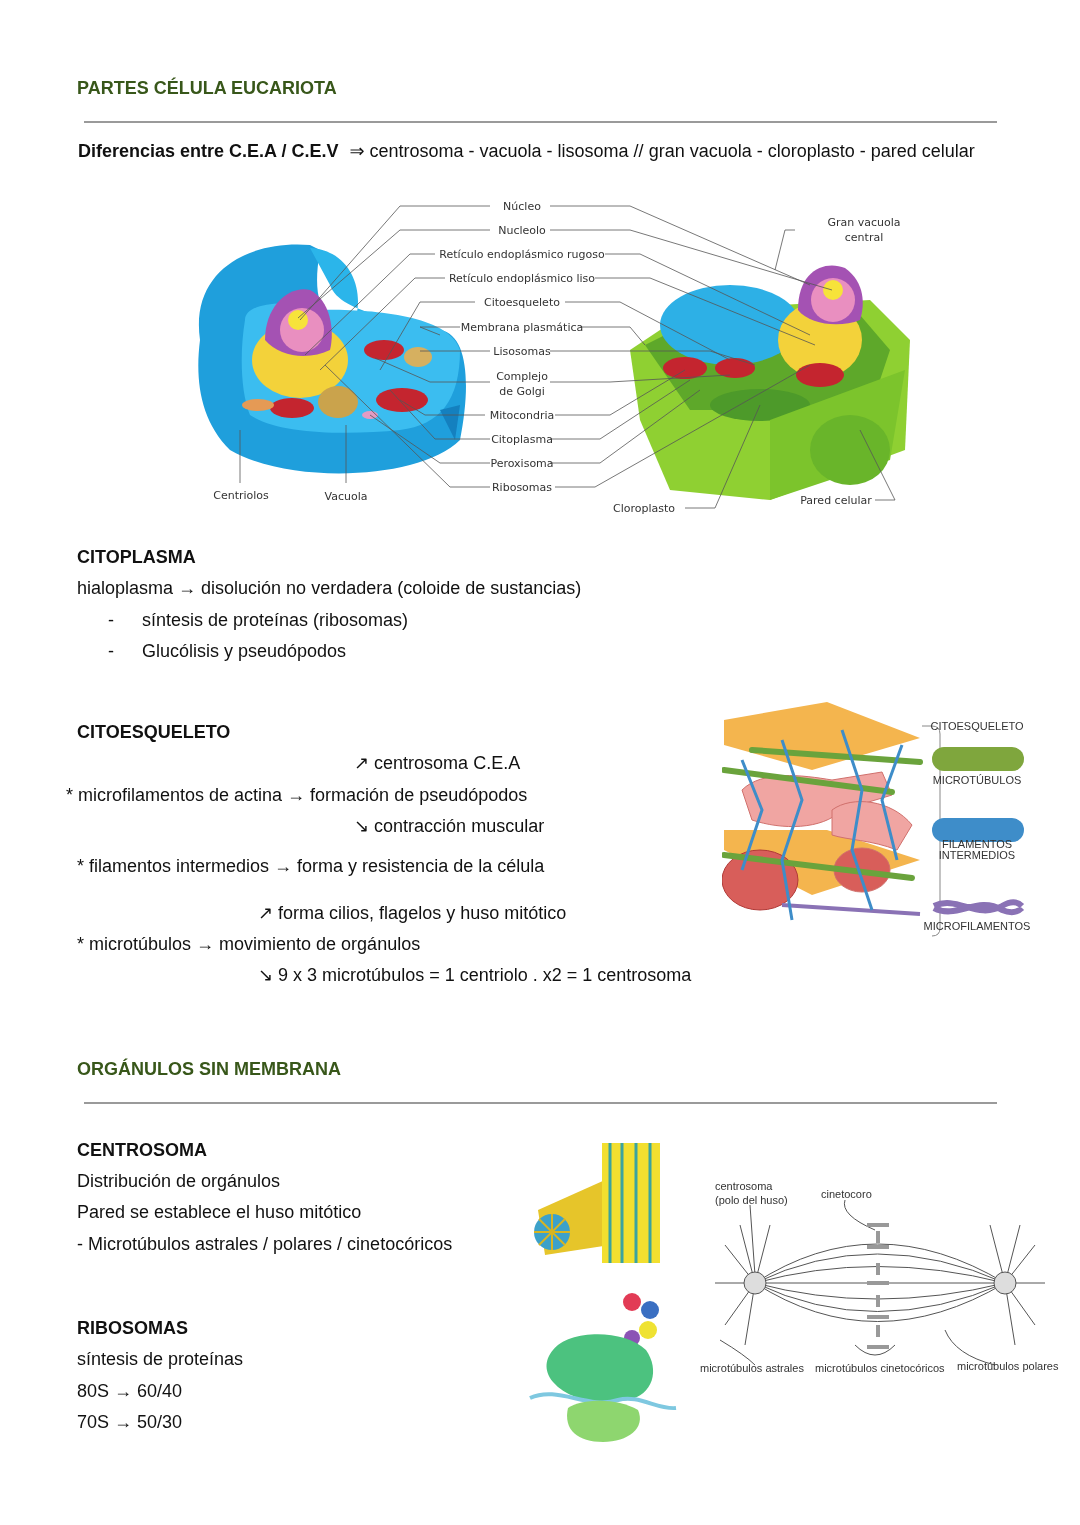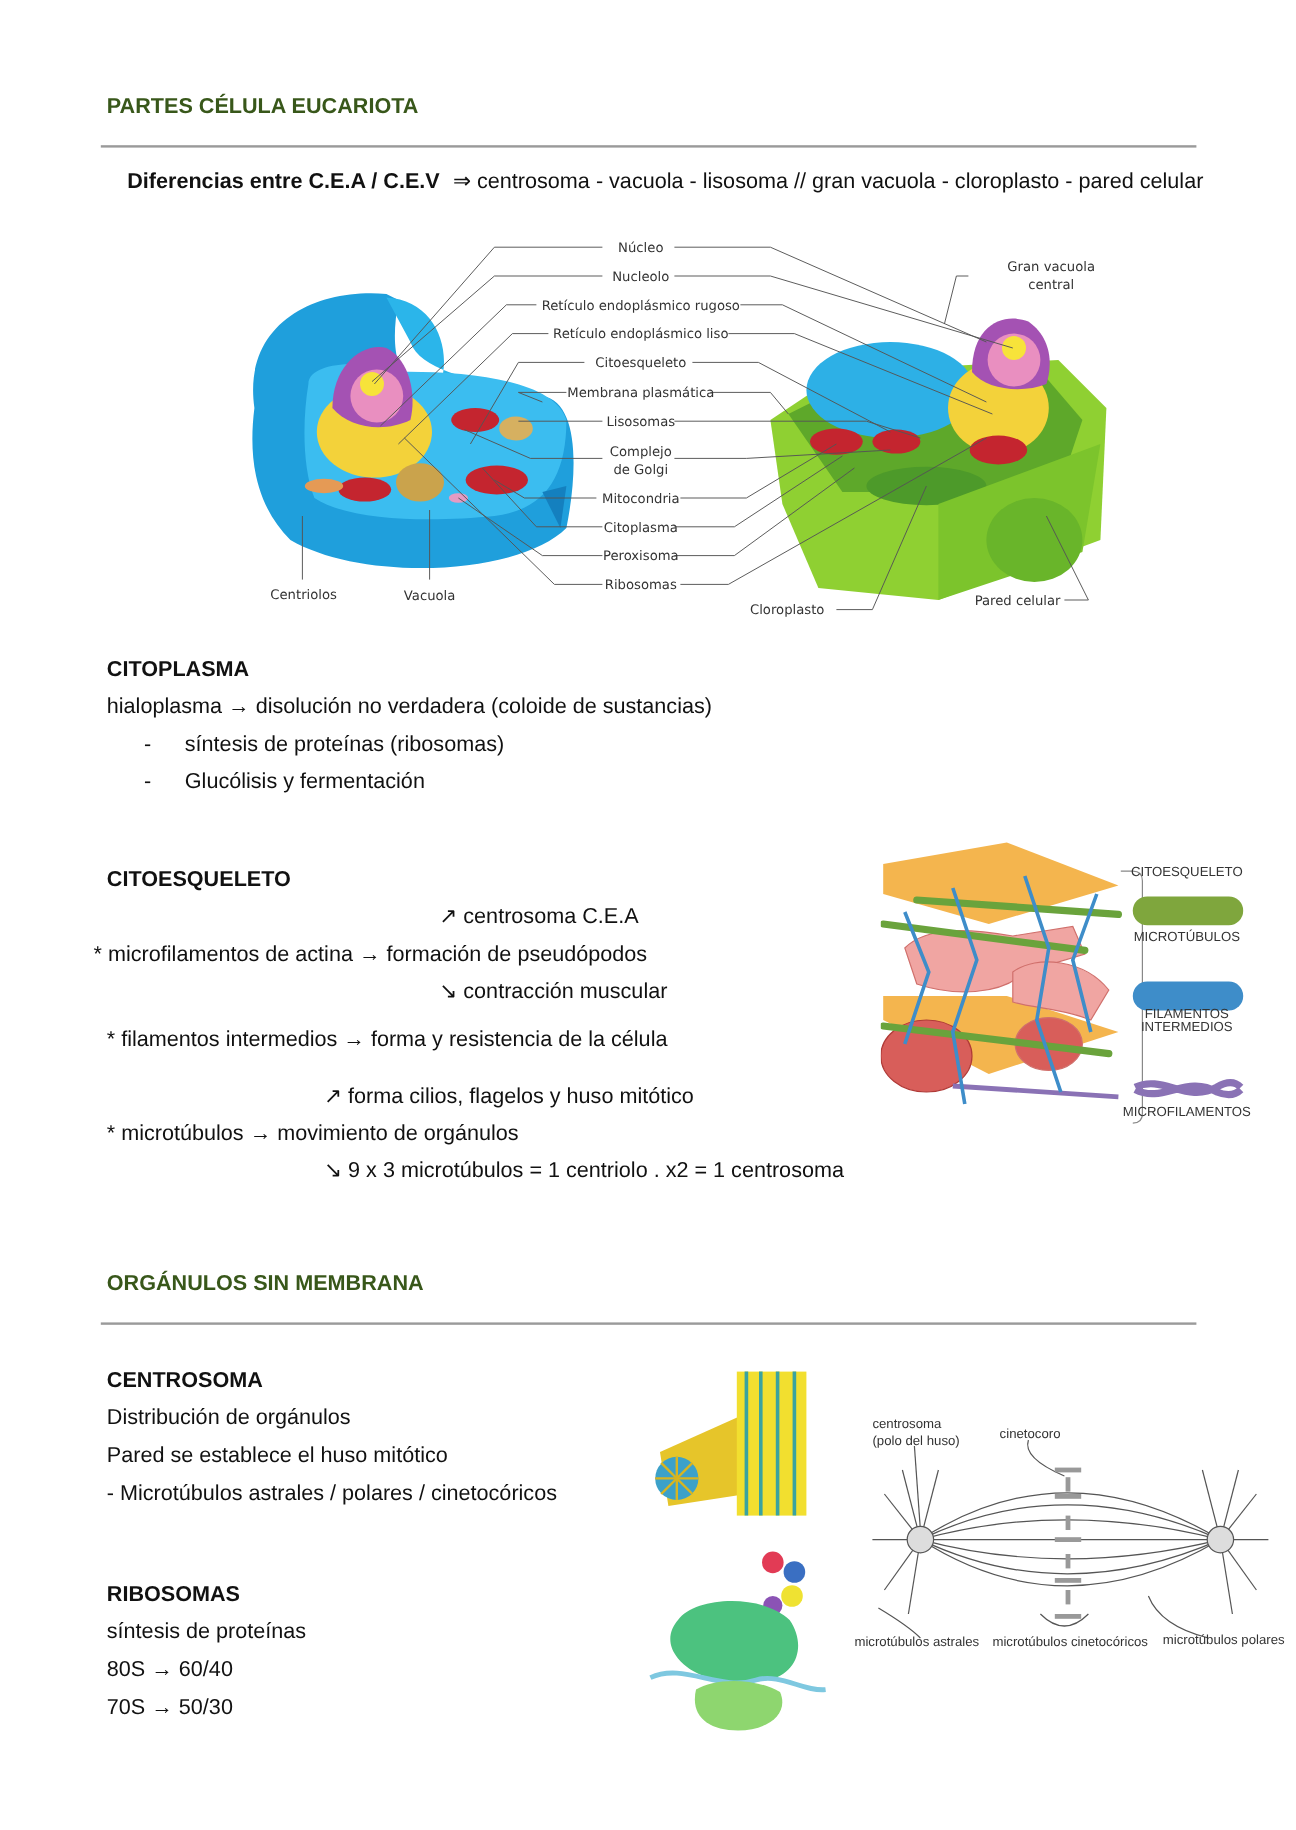--- a/index.html
+++ b/index.html
@@ -1,32 +1,32 @@
 <!DOCTYPE html>
 <html><head>
 <meta charset="utf-8">
 <style>
   html, body { margin: 0; padding: 0; background: #ffffff; }
   body { width: 1080px; height: 1525px; position: relative; overflow: hidden;
          font-family: "Liberation Sans", sans-serif; color: #111; }
-  .abs { position: absolute; margin-left: 12px; }
+  .abs { position: absolute; }
   .title-green { color: #38571a; font-weight: bold; font-size: 18px; }
   .hr { position: absolute; left: 84px; width: 913px; height: 2px; background: #9a9a9a; }
   .txt { font-size: 18px; line-height: 20px; white-space: nowrap; }
   .bold { font-weight: bold; }
   .lbl { font-family: "DejaVu Sans", sans-serif; font-size: 11px; fill: #333; }
   .lbl2 { font-family: "Liberation Sans", sans-serif; font-size: 11px; fill: #333; }
 </style>
 </head>
 <body>
 
 <div class="abs title-green" style="left:77px; top:78px;">PARTES CÉLULA EUCARIOTA</div>
 <div class="hr" style="top:121px;"></div>
 
-<div class="abs txt" style="left:94px; top:141px;">
+<div class="abs txt" style="left:78px; top:141px;">
   <span class="bold">Diferencias entre C.E.A / C.E.V</span>
   <span style="margin-left:6px;">⇒ centrosoma - vacuola - lisosoma  // gran vacuola - cloroplasto - pared celular</span>
 </div>
 
 <div class="abs" style="left:170px; top:190px; width:750px; height:330px;text-align:right;">
   <svg width="750" height="330" viewBox="0 0 750 330">
 
     <g>
       <path d="M30,150 C20,80 80,50 140,55 L150,60 C140,120 150,160 270,140 C300,145 300,200 290,250 C250,290 120,295 60,260 C30,230 25,190 30,150 Z" fill="#1f9fdc"></path>
       <path d="M140,58 C180,60 195,100 185,130 L270,140 C240,130 170,125 160,95 Z" fill="#2bb5ea"></path>
@@ -115,21 +115,21 @@
       <text class="lbl" x="666" y="314">Pared celular</text>
     </g>
   </svg>
 </div>
 
 <div class="abs txt bold" style="left:77px; top:547px;">CITOPLASMA</div>
 <div class="abs txt" style="left:77px; top:578px;">hialoplasma → disolución no verdadera (coloide de sustancias)</div>
 <div class="abs txt" style="left:108px; top:610px;">-</div>
 <div class="abs txt" style="left:142px; top:610px;">síntesis de proteínas (ribosomas)</div>
 <div class="abs txt" style="left:108px; top:641px;">-</div>
-<div class="abs txt" style="left:142px; top:641px;">Glucólisis y fermentación</div>
+<div class="abs txt" style="left:142px; top:641px;">Glucólisis y pseudópodos</div>
 
 <div class="abs txt bold" style="left:77px; top:722px;">CITOESQUELETO</div>
 <div class="abs txt" style="left:354px; top:753px;">↗  centrosoma C.E.A</div>
 <div class="abs txt" style="left:66px; top:785px;">* microfilamentos de actina → formación de pseudópodos</div>
 <div class="abs txt" style="left:354px; top:816px;">↘ contracción muscular</div>
 <div class="abs txt" style="left:77px; top:856px;">* filamentos intermedios  → forma y resistencia de la célula</div>
 <div class="abs txt" style="left:258px; top:903px;">↗  forma cilios, flagelos y huso mitótico</div>
 <div class="abs txt" style="left:77px; top:934px;">* microtúbulos  → movimiento de orgánulos</div>
 <div class="abs txt" style="left:258px; top:965px;">↘  9 x 3 microtúbulos = 1 centriolo . x2 = 1 centrosoma</div>
 

